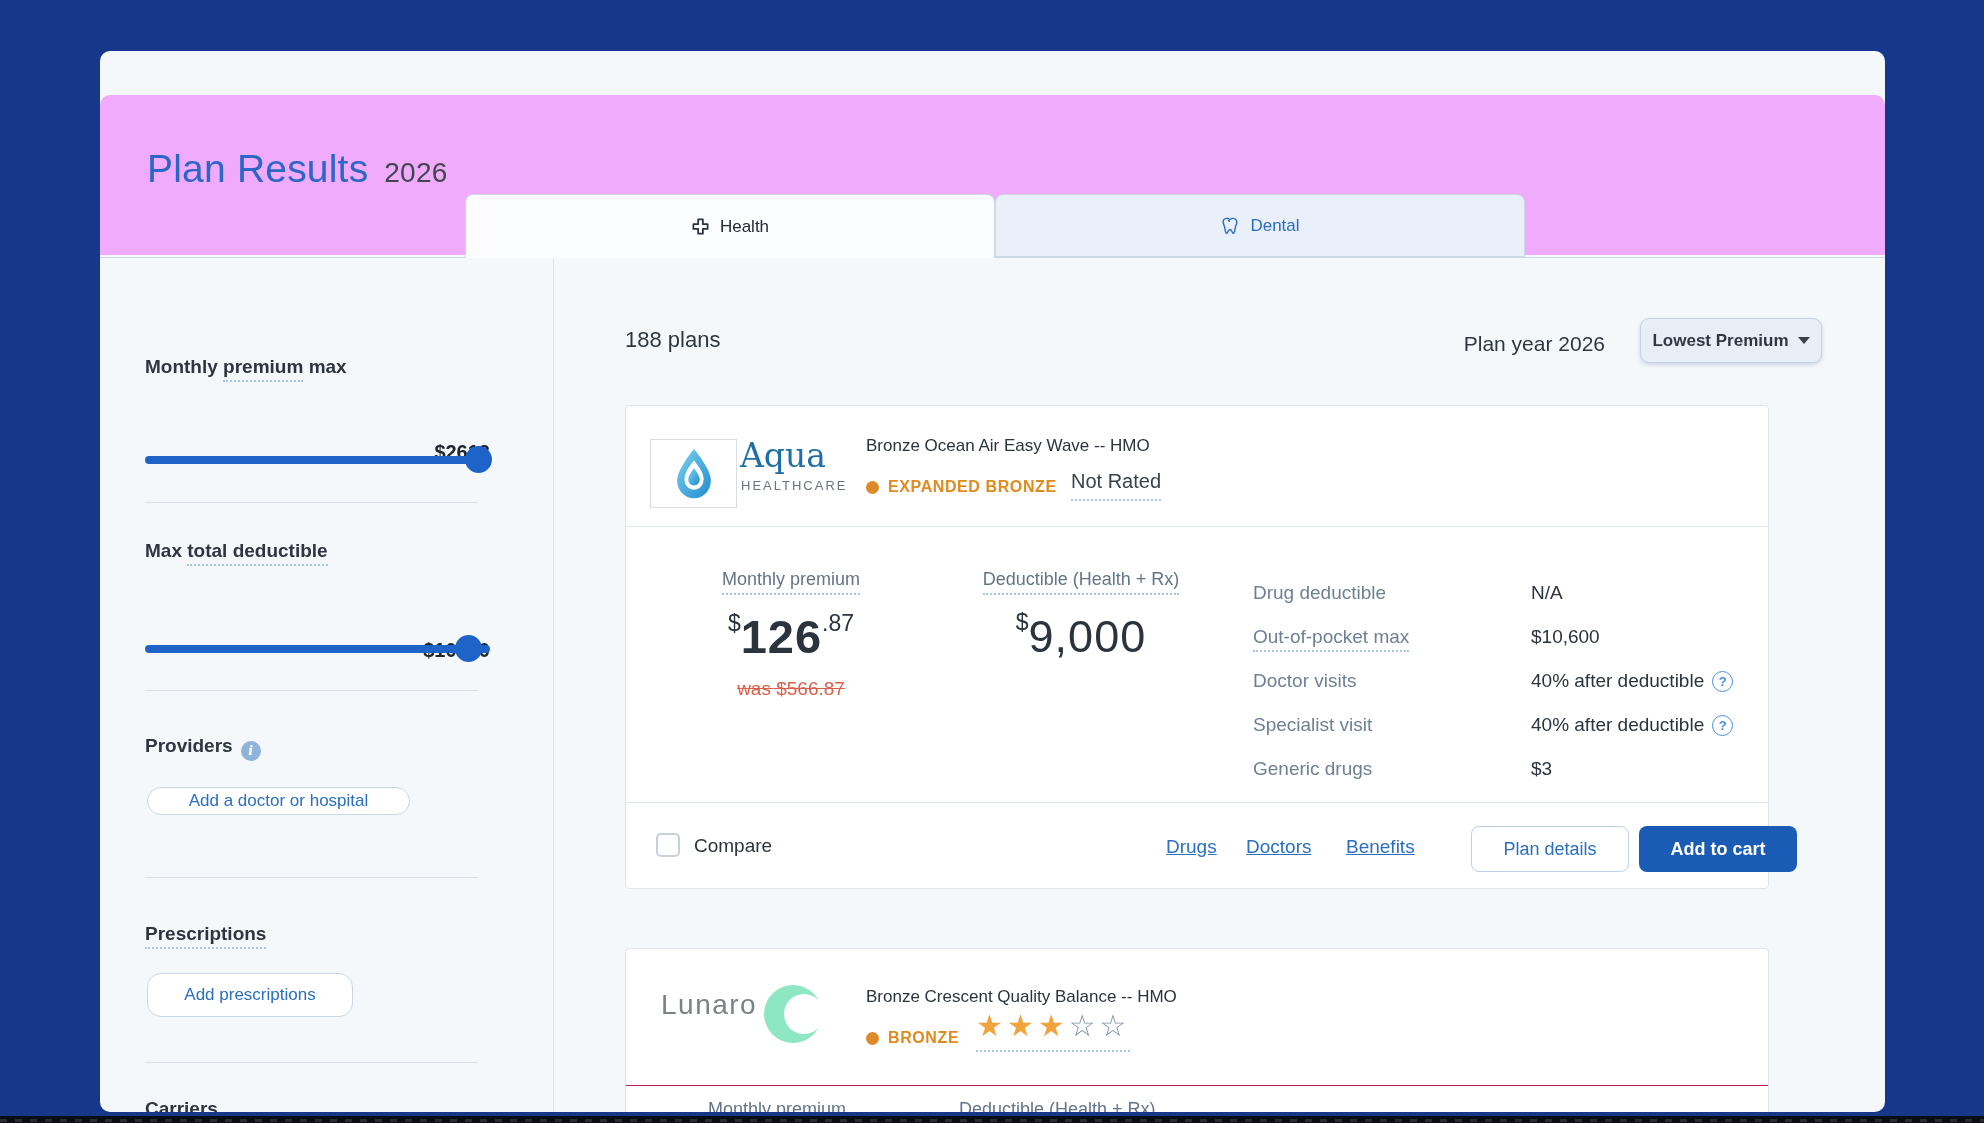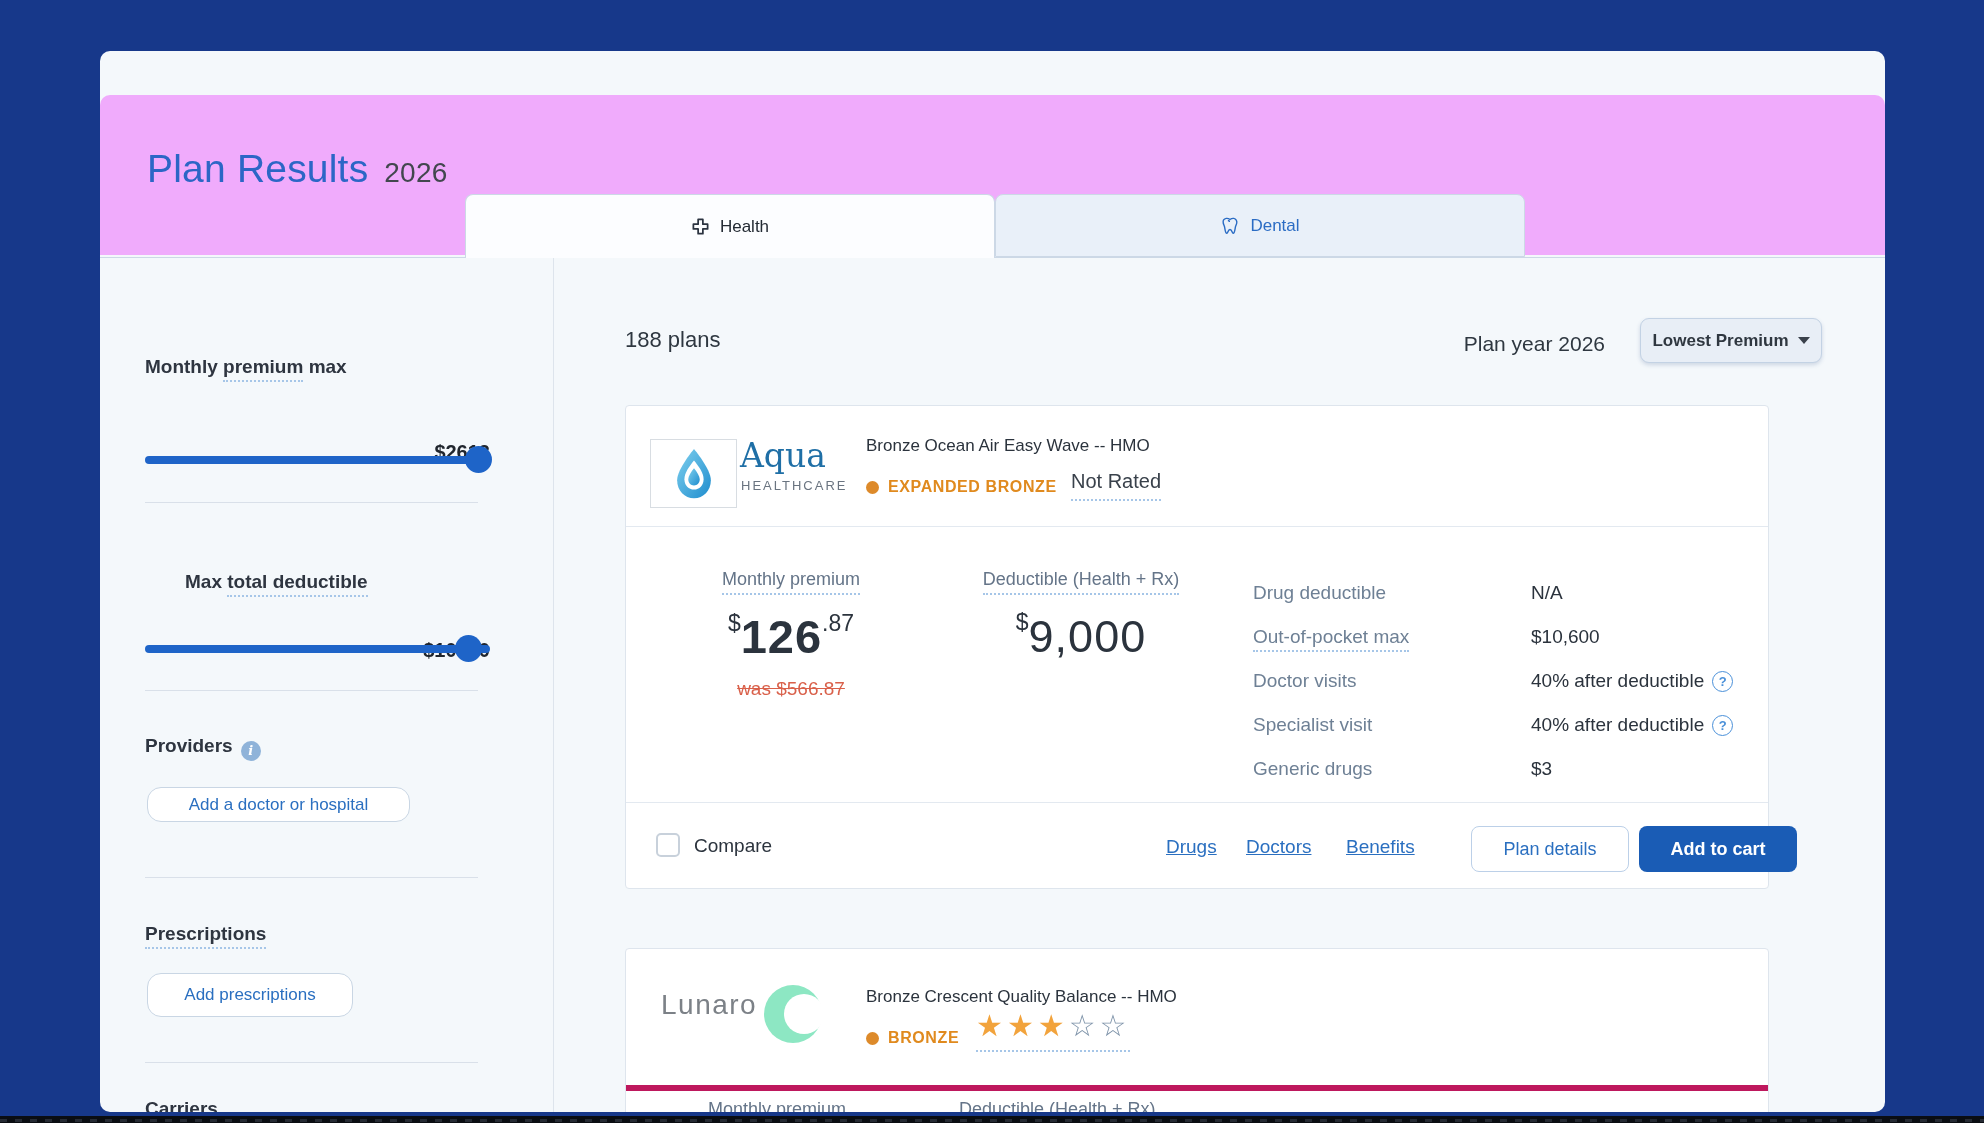--- a/index.html
+++ b/index.html
@@ -21,35 +21,35 @@
   .sidebar-divider{position:absolute;left:453px;top:207px;bottom:0;width:1px;background:#dde4ec;}
 
   
   .side-label{position:absolute;left:45px;font-size:19px;font-weight:700;color:#2e3540;}
   .dotted{border-bottom:2px dotted #a6c6e8;padding-bottom:3px;}
   .side-value{position:absolute;left:45px;width:345px;text-align:right;font-size:20px;font-weight:700;color:#20262e;}
   .slider{position:absolute;left:45px;width:345px;height:27px;}
   .slider .track{position:absolute;left:0;right:0;top:10px;height:8px;border-radius:4px;background:#1e64c8;}
   .slider .thumb{position:absolute;top:0;width:27px;height:27px;border-radius:50%;background:#1e64c8;}
   .sep{position:absolute;left:45px;width:333px;height:1px;background:#d9e0e9;}
-  .side-btn{position:absolute;left:47px;height:35px;background:#fff;border:1.5px solid #c9d6e4;border-radius:14px;color:#2a6fc0;font-size:17px;display:flex;align-items:center;justify-content:center;box-sizing:border-box;cursor:pointer;}
+  .side-btn{position:absolute;left:47px;height:28px;background:#fff;border:1.5px solid #c9d6e4;border-radius:14px;color:#2a6fc0;font-size:17px;display:flex;align-items:center;justify-content:center;box-sizing:border-box;cursor:pointer;}
   .info-icon{display:inline-flex;width:20px;height:20px;border-radius:50%;background:#8fb3d9;color:#fff;font-size:13px;font-weight:700;align-items:center;justify-content:center;margin-left:8px;vertical-align:-3px;font-family:"DejaVu Serif",serif;font-style:italic;}
 
   
   .plans-count{position:absolute;left:525px;top:276px;font-size:22px;color:#2e3740;}
   .plan-year-label{position:absolute;left:1300px;top:281px;width:205px;text-align:right;font-size:21px;color:#2e3740;}
   .sort-dropdown{position:absolute;left:1540px;top:267px;width:182px;height:45px;background:#e8eef6;border:1px solid #c3d2e4;border-radius:9px;box-shadow:0 2px 4px rgba(30,60,120,.18);display:flex;align-items:center;justify-content:center;gap:9px;font-size:17px;font-weight:600;color:#2f3740;box-sizing:border-box;cursor:pointer;}
   .caret{width:0;height:0;border-left:6px solid transparent;border-right:6px solid transparent;border-top:7px solid #3a414b;}
 
   
   .card{position:absolute;left:525px;width:1144px;background:#fff;border:1px solid #dee5ed;border-radius:4px;box-sizing:border-box;}
   .card1{top:354px;height:484px;}
   .card2{top:897px;height:400px;}
   .card-header{position:relative;height:120px;border-bottom:1px solid #e3e9f0;}
-  .card2 .card-header{height:136px;border-bottom:6px solid #be185d;}
+  .card2 .card-header{height:136px;border-bottom:1px solid #be185d;}
   .logo-box{position:absolute;left:24px;top:33px;width:85px;height:67px;border:1px solid #d8dde2;display:flex;align-items:center;justify-content:center;}
   .aqua-name{position:absolute;left:114px;top:30px;font-family:"DejaVu Serif",serif;font-size:33px;color:#1f6fa6;}
   .aqua-sub{position:absolute;left:115px;top:72px;font-size:13px;letter-spacing:2px;color:#6a7480;}
   .plan-name{position:absolute;left:240px;top:30px;font-size:17px;color:#2b333d;}
   .badge{position:absolute;left:240px;top:72px;display:flex;align-items:center;gap:9px;}
   .badge-dot{width:13px;height:13px;border-radius:50%;background:#dd8a2a;}
   .badge-text{font-size:16px;font-weight:700;letter-spacing:.6px;color:#e08a1e;}
   .rating-text{position:absolute;left:445px;top:64px;font-size:20px;color:#39414b;border-bottom:2px dotted #a6c6e8;padding-bottom:6px;}
 
   .details{position:relative;height:275px;}
@@ -118,21 +118,21 @@
     <div class="sidebar-divider"></div>
 
     <div class="side-label" style="top:305px;"><span>Monthly </span><span class="dotted">premium</span><span> max</span></div>
     <div class="side-value" style="top:350px;margin-top:40px;">$2613</div>
     <div class="slider" style="top:395px;">
       <div class="track"></div>
       <div class="thumb" style="right:-2px;"></div>
     </div>
     <div class="sep" style="top:451px;"></div>
 
-    <div class="side-label" style="top:520px;margin-left:40px;"><span>Max </span><span class="dotted">total deductible</span><span></span></div>
+    <div class="side-label" style="top:489px;"><span>Max </span><span class="dotted">total deductible</span><span></span></div>
     <div class="side-value" style="top:540px;margin-top:48px;">$10600</div>
     <div class="slider" style="top:584px;">
       <div class="track"></div>
       <div class="thumb" style="right:8px;"></div>
     </div>
     <div class="sep" style="top:639px;"></div>
 
     <div class="side-label" style="top:684px;"><span>Providers</span><span class="info-icon">i</span></div>
     <div class="side-btn" style="top:736px;width:263px;">Add a doctor or hospital</div>
     <div class="sep" style="top:826px;"></div>

